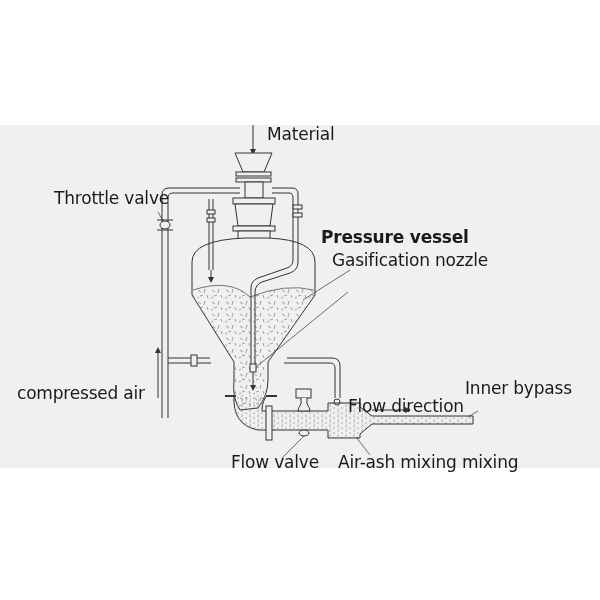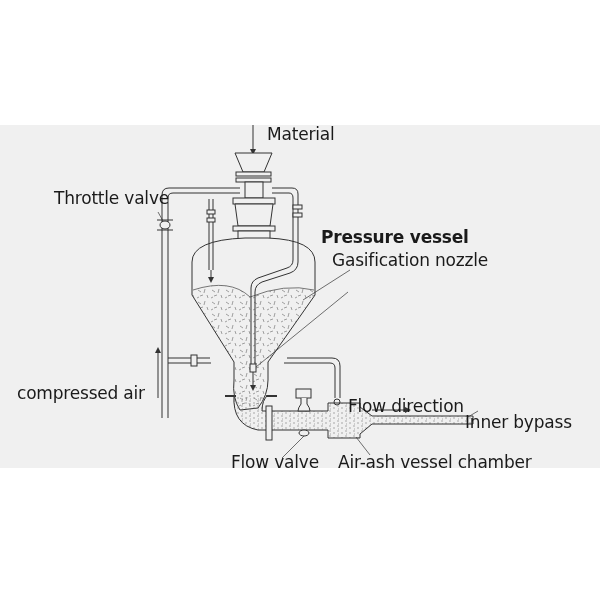--- a/index.html
+++ b/index.html
@@ -113,15 +113,15 @@
     <line x1="370" y1="455" x2="356" y2="437" stroke-width="0.7"></line>
   </g>
 </svg>
 
 <span class="label" style="left:267px; top:126px;">Material</span>
 <span class="label" style="left:54px; top:190px;">Throttle valve</span>
 <span class="label" style="left:321px; top:229px;font-weight:bold;">Pressure vessel</span>
 <span class="label" style="left:332px; top:252px;">Gasification nozzle</span>
 <span class="label" style="left:17px; top:361px;margin-top:24px;">compressed air</span>
 <span class="label" style="left:348px; top:386px;margin-top:12px;">Flow direction</span>
-<span class="label" style="left:465px; top:414px;text-align:center;">Inner bypass</span>
+<span class="label" style="left:465px; top:380px;text-align:center;">Inner bypass</span>
 <span class="label" style="left:231px; top:454px;">Flow valve</span>
-<span class="label" style="left:338px; top:454px;">Air-ash vessel chamber</span>
+<span class="label" style="left:338px; top:454px;">Air-ash mixing mixing</span>
 
 </body></html>

